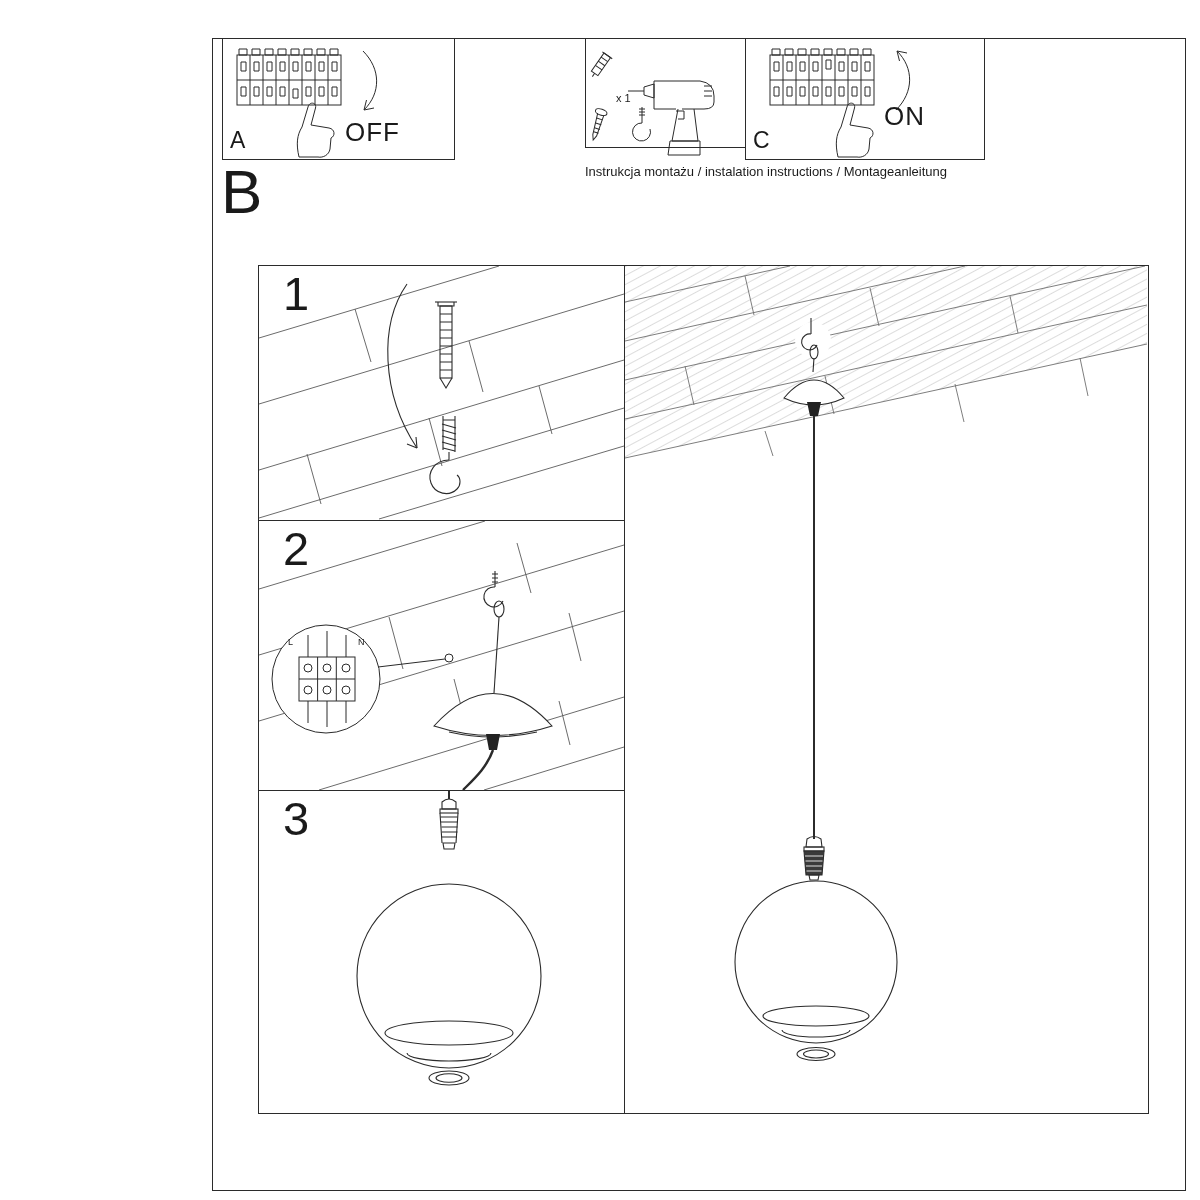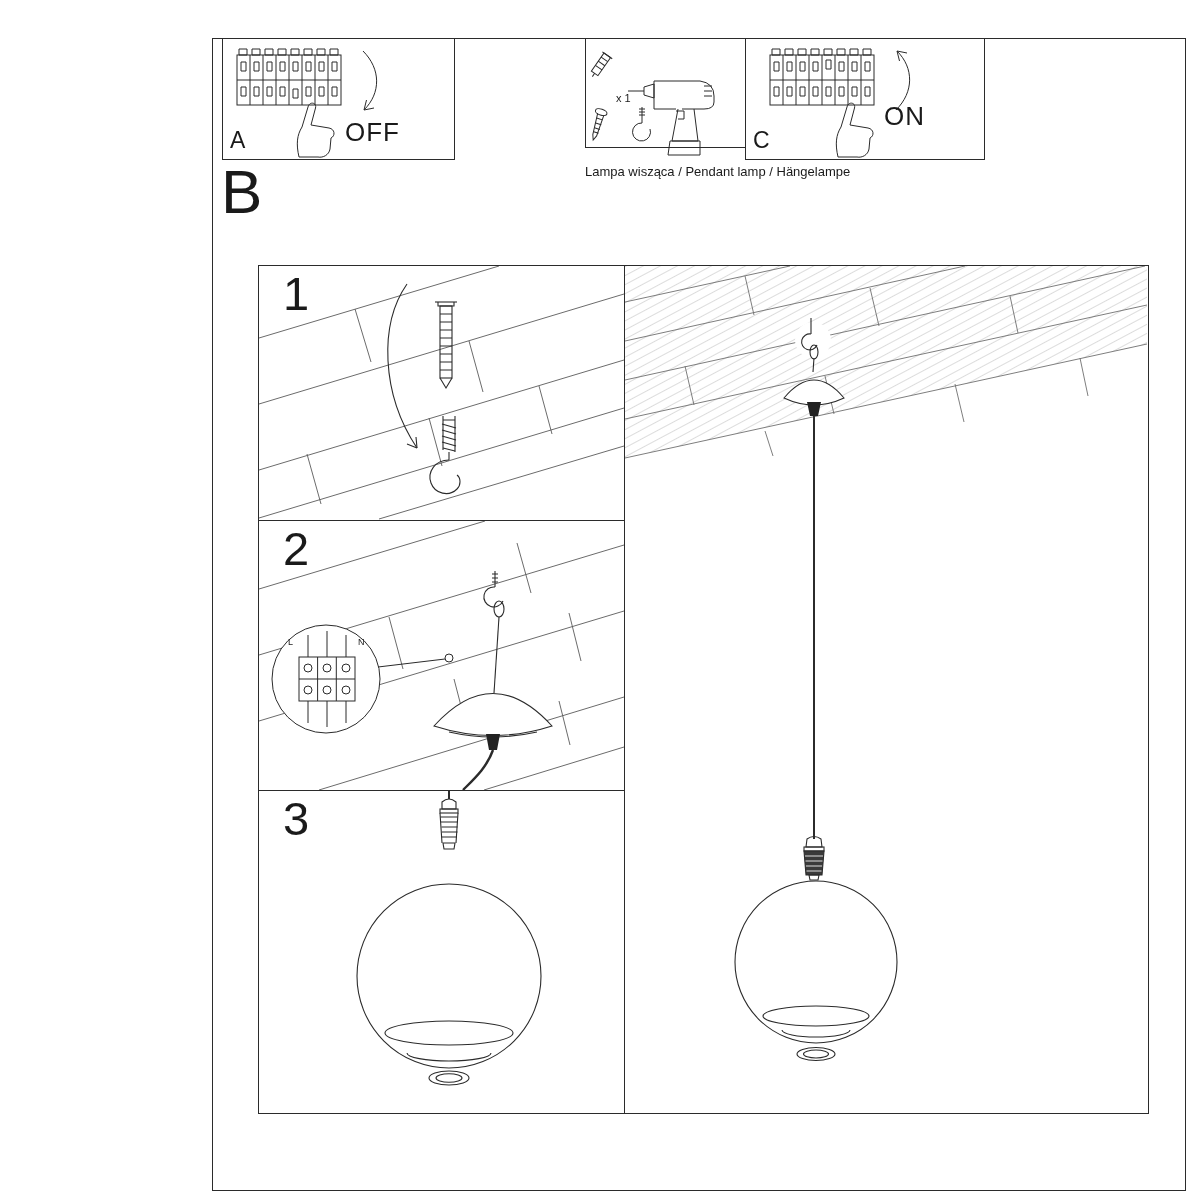--- a/index.html
+++ b/index.html
@@ -99,21 +99,21 @@
           <path d="M150 71 C168 53 168 29 151 12"></path>
           <path d="M151 12 l10 2 M151 12 l2.5 10"></path>
         </g>
       </g>
     </svg>
     <span class="corner-label" style="left:7px; top:88px;">C</span>
     <span class="state-label" style="left:138px; top:62px;">ON</span>
   </div>
 
   <div class="header-text">
-    <div>Lampa wisząca / Pendant lamp / Hängelampe</div>
+    <div>Instrukcja montażu / instalation instructions / Montageanleitung</div>
   </div>
 
   <div class="section-b">B</div>
 
   <div class="box" style="left:258px; top:265px; width:367px; height:256px;">
     <div class="step-number">1</div>
     <svg width="365" height="254" viewBox="0 0 365 254">
       <g stroke="#5a5a5a" stroke-width="0.9" fill="none">
         <path d="M0 72 L240 0 M0 138 L365 28 M0 204 L365 94 M0 252 L365 142 M120 253 L365 180"></path>
         <path d="M96 43 L112 96 M210 75 L224 126 M48 188 L62 238 M280 120 L293 168 M170 152 L183 200"></path>

